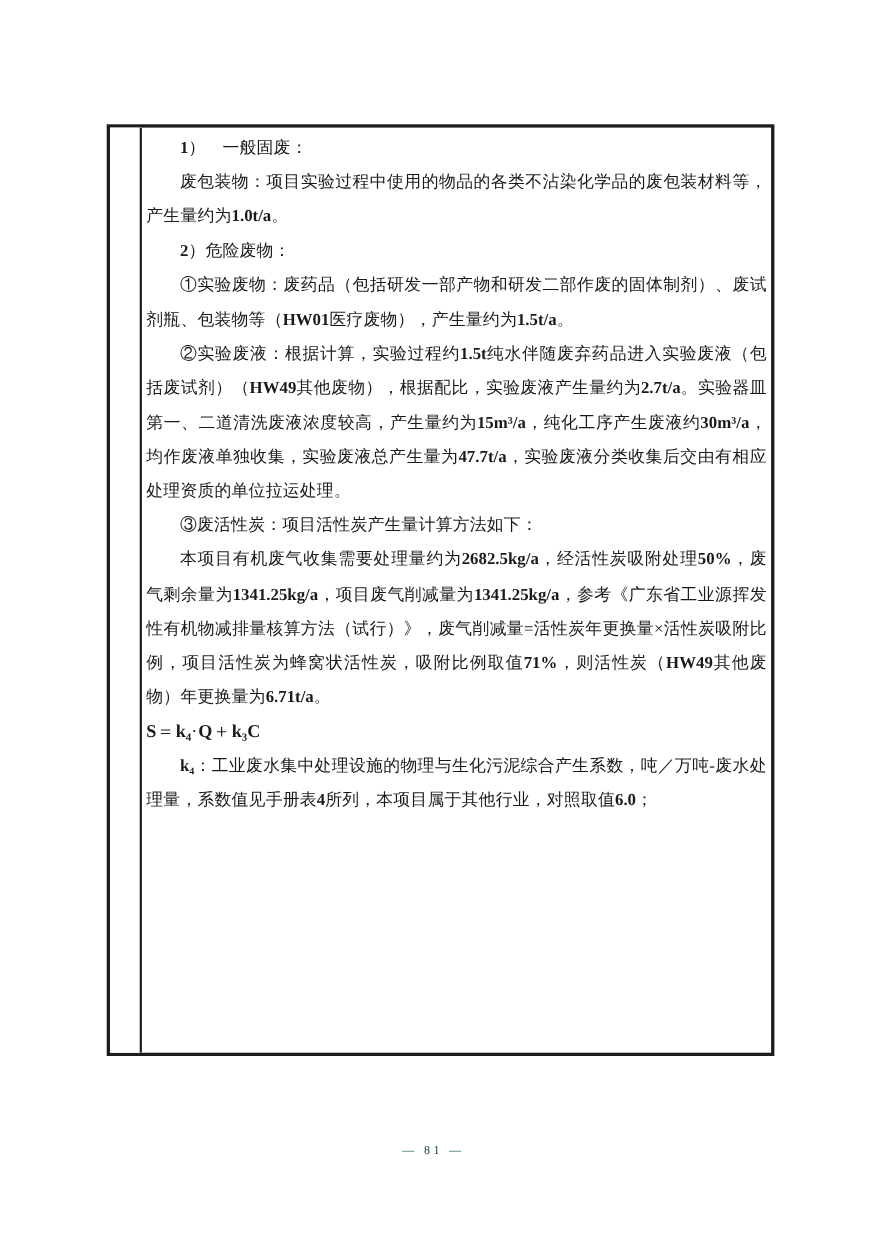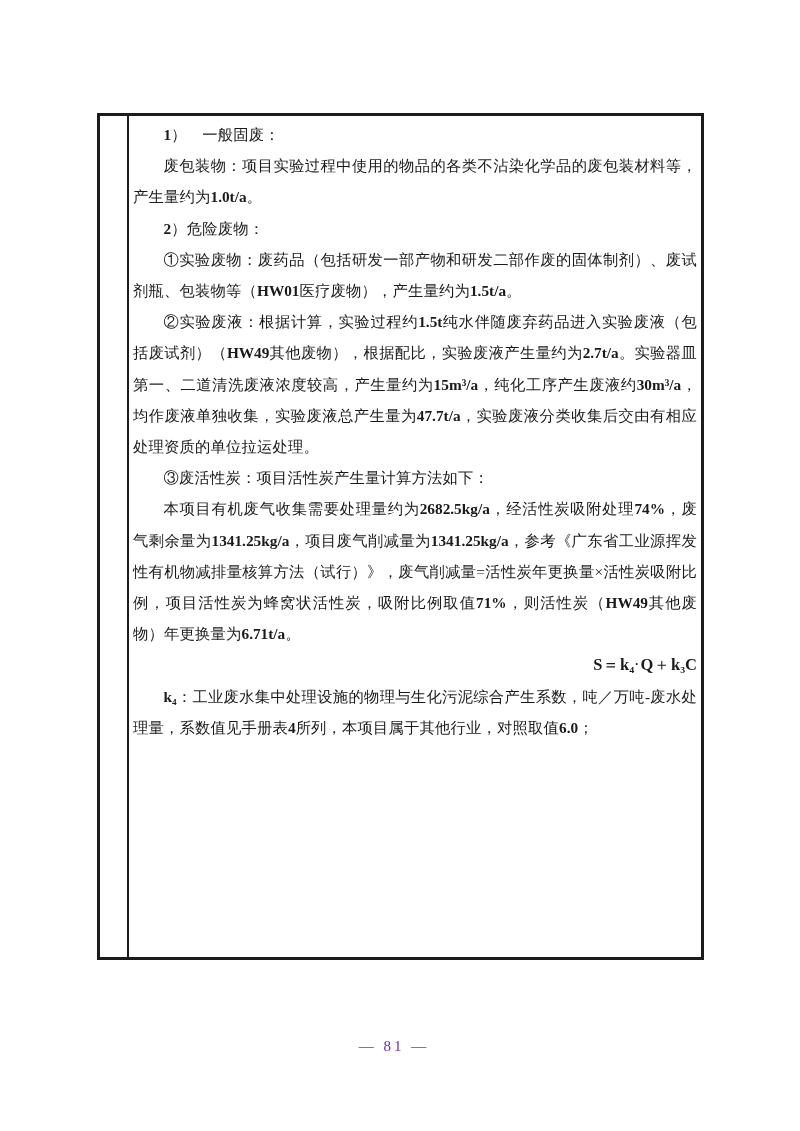--- a/index.html
+++ b/index.html
@@ -50,51 +50,51 @@
     line-height: 31.2px;
     text-indent: 2em;
     text-align: justify;
     letter-spacing: 0.2px;
   }
   p.formula {
     margin: 0;
     font-size: 16.5px;
     line-height: 31.2px;
     text-indent: 0;
-    text-align: right;
+    text-align: left;
     letter-spacing: 1px;
   }
   .content-cell b {
     font-weight: bold;
     letter-spacing: 0;
   }
   .footer {
     position: absolute;
     left: 0;
     top: 1036px;
     width: 780px;
     text-align: center;
-    font-size: 15px;
+    font-size: 11px;
     line-height: 20px;
     letter-spacing: 3px;
-    color: #6d28d9;
+    color: #14532d;
   }
 </style>
 </head>
 <body>
 
 <div class="sheet">
   <div class="doc-table">
     <div class="side-cell"></div>
     <div class="content-cell">
         <p class="body"><b>1</b>）　一般固废：</p>
         <p class="body">废包装物：项目实验过程中使用的物品的各类不沾染化学品的废包装材料等，产生量约为<b>1.0t/a</b>。</p>
         <p class="body"><b>2</b>）危险废物：</p>
         <p class="body">①实验废物：废药品（包括研发一部产物和研发二部作废的固体制剂）、废试剂瓶、包装物等（<b>HW01</b>医疗废物），产生量约为<b>1.5t/a</b>。</p>
         <p class="body">②实验废液：根据计算，实验过程约<b>1.5t</b>纯水伴随废弃药品进入实验废液（包括废试剂）（<b>HW49</b>其他废物），根据配比，实验废液产生量约为<b>2.7t/a</b>。实验器皿第一、二道清洗废液浓度较高，产生量约为<b>15m³/a</b>，纯化工序产生废液约<b>30m³/a</b>，均作废液单独收集，实验废液总产生量为<b>47.7t/a</b>，实验废液分类收集后交由有相应处理资质的单位拉运处理。</p>
         <p class="body">③废活性炭：项目活性炭产生量计算方法如下：</p>
-        <p class="body">本项目有机废气收集需要处理量约为<b>2682.5kg/a</b>，经活性炭吸附处理<b>74%</b>，废气剩余量为<b>1341.25kg/a</b>，项目废气削减量为<b>1341.25kg/a</b>，参考《广东省工业源挥发性有机物减排量核算方法（试行）》，废气削减量=活性炭年更换量×活性炭吸附比例，项目活性炭为蜂窝状活性炭，吸附比例取值<b>71%</b>，则活性炭（<b>HW49</b>其他废物）年更换量为<b>6.71t/a</b>。</p>
+        <p class="body">本项目有机废气收集需要处理量约为<b>2682.5kg/a</b>，经活性炭吸附处理<b>50%</b>，废气剩余量为<b>1341.25kg/a</b>，项目废气削减量为<b>1341.25kg/a</b>，参考《广东省工业源挥发性有机物减排量核算方法（试行）》，废气削减量=活性炭年更换量×活性炭吸附比例，项目活性炭为蜂窝状活性炭，吸附比例取值<b>71%</b>，则活性炭（<b>HW49</b>其他废物）年更换量为<b>6.71t/a</b>。</p>
         <p class="formula"><b>S</b>＝<b>k₄</b>·<b>Q</b>＋<b>k₃C</b></p>
         <p class="body"><b>k₄</b>：工业废水集中处理设施的物理与生化污泥综合产生系数，吨／万吨-废水处理量，系数值见手册表<b>4</b>所列，本项目属于其他行业，对照取值<b>6.0</b>；</p>
       </div>
   </div>
   <div class="footer">— 81 —</div>
 </div>
 
 </body></html>

